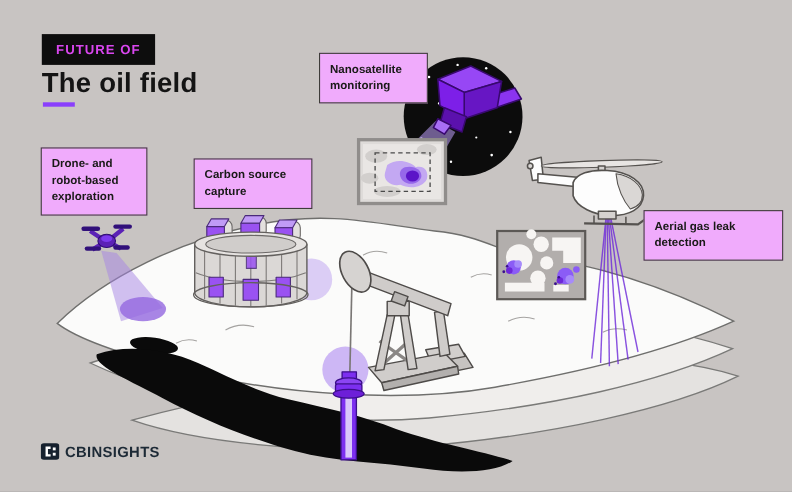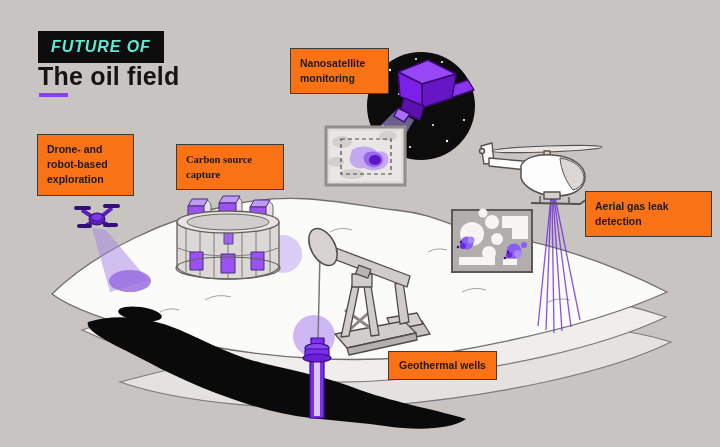--- a/index.html
+++ b/index.html
@@ -4,29 +4,29 @@
 <style>
   :root{
     --accent:#8a3ffc; --bg:#c8c4c2; --ink:#141414; --panel_black:#0d0d0d;
     --purple_bright:#7d1fe8; --terrain_white:#fbfbfa; --oil_black:#0a0a0a; --brand_navy:#1d2a36;
   }
   html,body{margin:0;padding:0;}
   body{font-family:"Liberation Sans",sans-serif;background:#888;}
   .stage{position:relative;width:720px;height:447px;background:var(--bg);overflow:hidden;}
   .stage svg.scene{position:absolute;left:0;top:0;}
 
-  .kicker{position:absolute;left:38px;top:31px;background:var(--panel_black);color:#5eead4;
-    font-size:16px;font-weight:700;letter-spacing:.9px;padding:7px 13px;font-style:italic;}
+  .kicker{position:absolute;left:38px;top:31px;background:var(--panel_black);color:#d946ef;
+    font-size:12px;font-weight:700;letter-spacing:.9px;padding:7px 13px;}
   .title{position:absolute;left:38px;top:62px;color:var(--ink);font-size:25px;font-weight:700;letter-spacing:.2px;}
   .title-underline{position:absolute;left:39px;top:93px;width:29px;height:4px;background:var(--accent);}
 
-  .callout{position:absolute;background:#f97316;border:1.5px solid #3e3c39;color:#1a1a18;
+  .callout{position:absolute;background:#f0abfc;border:1.5px solid #3e3c39;color:#1a1a18;
     font-size:10.5px;font-weight:700;line-height:1.45;padding:7px 9px;box-sizing:border-box;}
   .callout.drone{left:37px;top:134px;width:97px;}
-  .callout.carbon{left:176px;top:144px;width:108px;font-family:Liberation Serif, serif;}
+  .callout.carbon{left:176px;top:144px;width:108px;}
   .callout.nano{left:290px;top:48px;width:99px;}
   .callout.aerial{left:585px;top:191px;width:127px;}
   .callout.geo{left:388px;top:351px;white-space:nowrap;padding:6px 10px;}
 
   .brand{position:absolute;left:37px;top:402px;display:flex;align-items:center;gap:5px;}
   .brand-text{font-size:13.5px;color:var(--brand_navy);letter-spacing:.3px;}
   .brand-text .b{font-weight:800;}
   .brand-text .r{font-weight:600;}
 </style>
 </head>
@@ -225,16 +225,24 @@
   </svg>
 
   <div class="kicker">FUTURE OF</div>
   <div class="title">The oil field</div>
   <div class="title-underline"></div>
 
   <div class="callout drone">Drone- and robot-based exploration</div>
   <div class="callout carbon">Carbon source capture</div>
   <div class="callout nano">Nanosatellite monitoring</div>
   <div class="callout aerial">Aerial gas leak detection</div>
-  <div class="callout geo">Geothermal wells</div>
-
+
+  <div class="brand">
+    <svg width="17" height="17" viewBox="0 0 17 17">
+      <rect x="0" y="1" width="17" height="15" rx="3" fill="#16212e"></rect>
+      <path d="M9,5 H5.5 V12 H9" fill="none" stroke="#ffffff" stroke-width="2.2"></path>
+      <rect x="11" y="4.8" width="2.6" height="2.6" fill="#ffffff"></rect>
+      <rect x="11" y="9.6" width="2.6" height="2.6" fill="#ffffff"></rect>
+    </svg>
+    <span class="brand-text"><span class="b">CB</span><span class="r">INSIGHTS</span></span>
+  </div>
 
 </div>
 
 </body></html>

